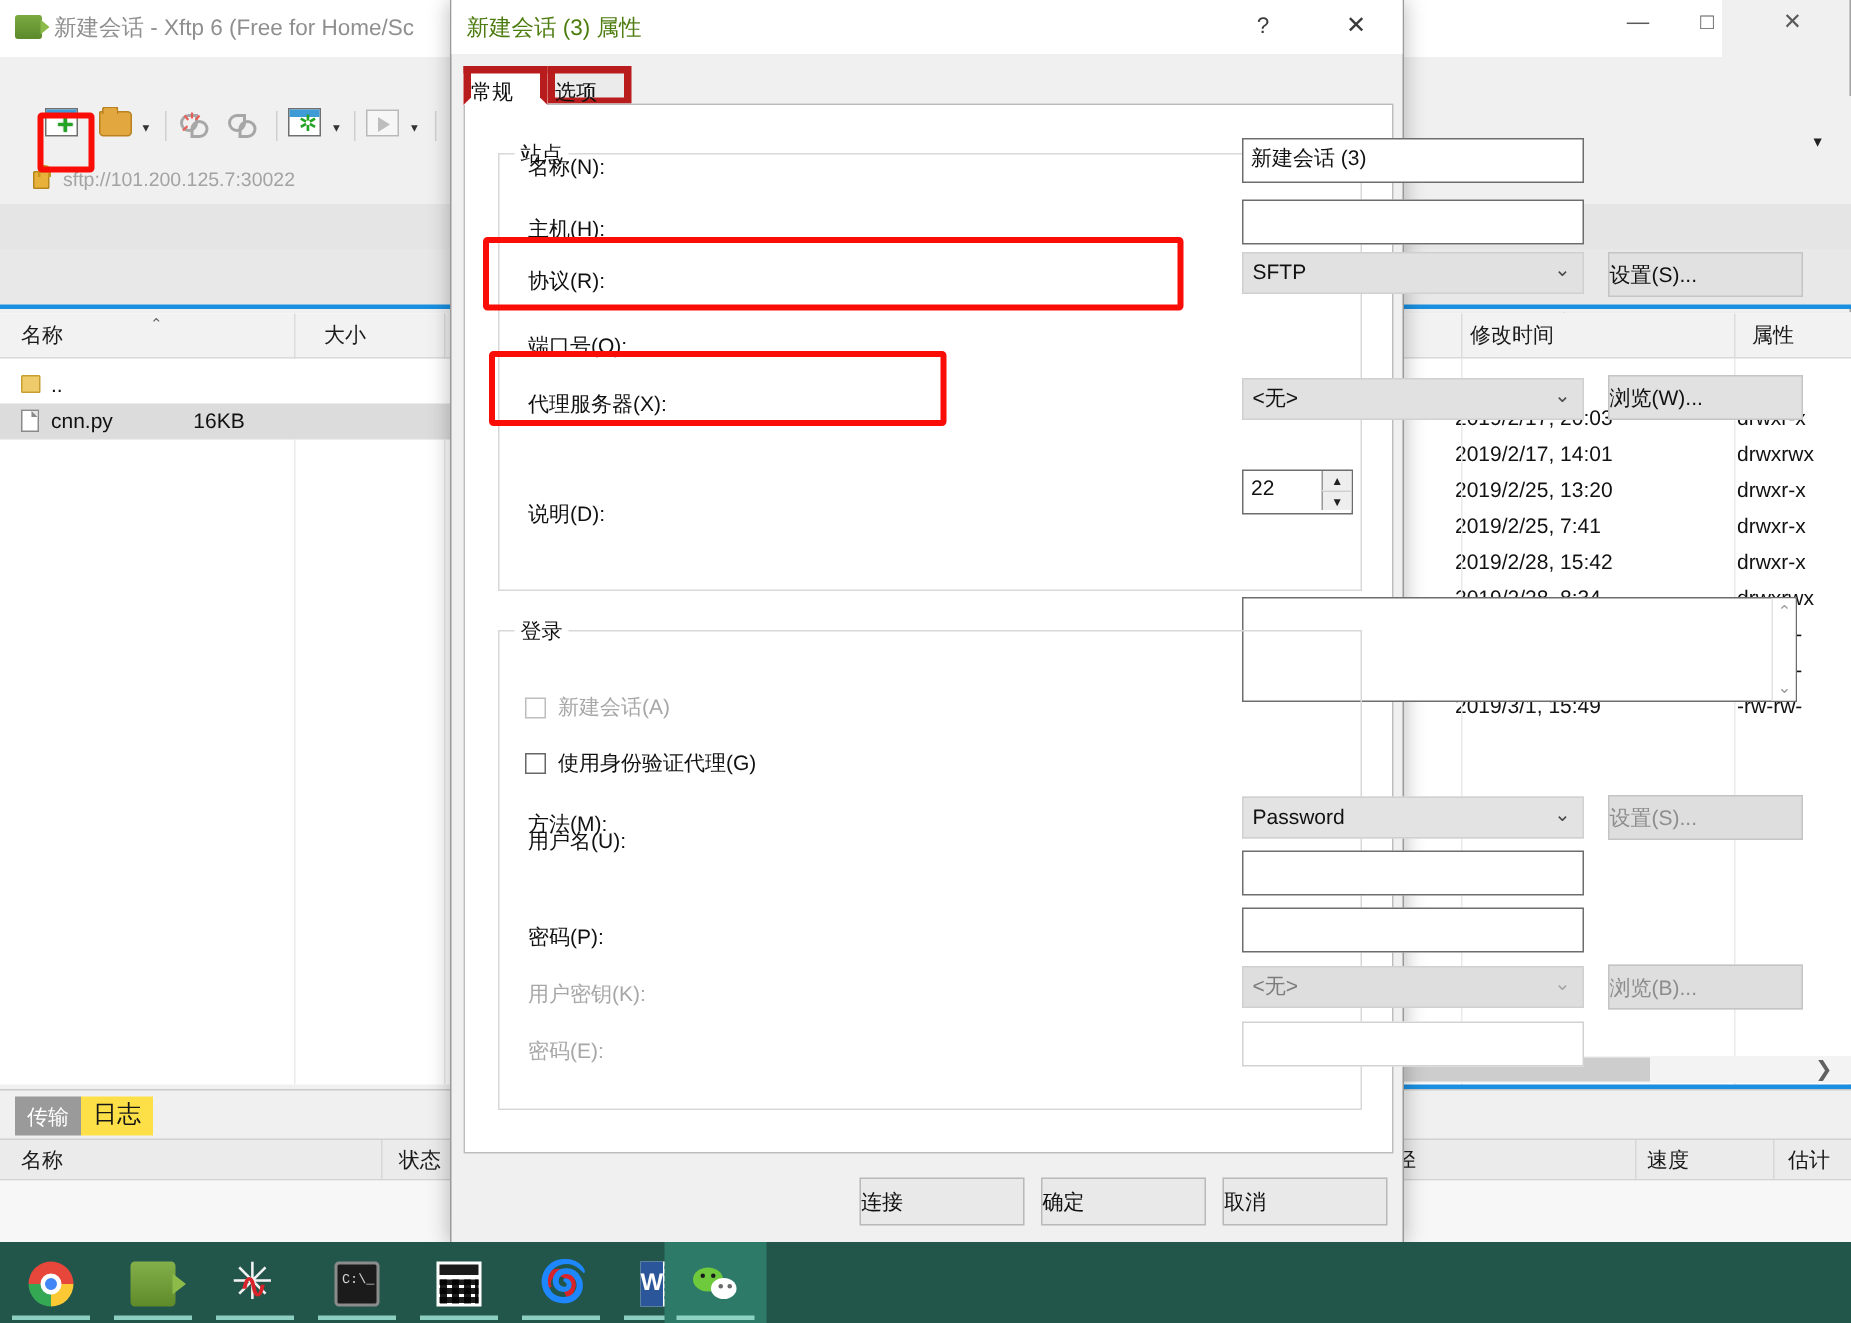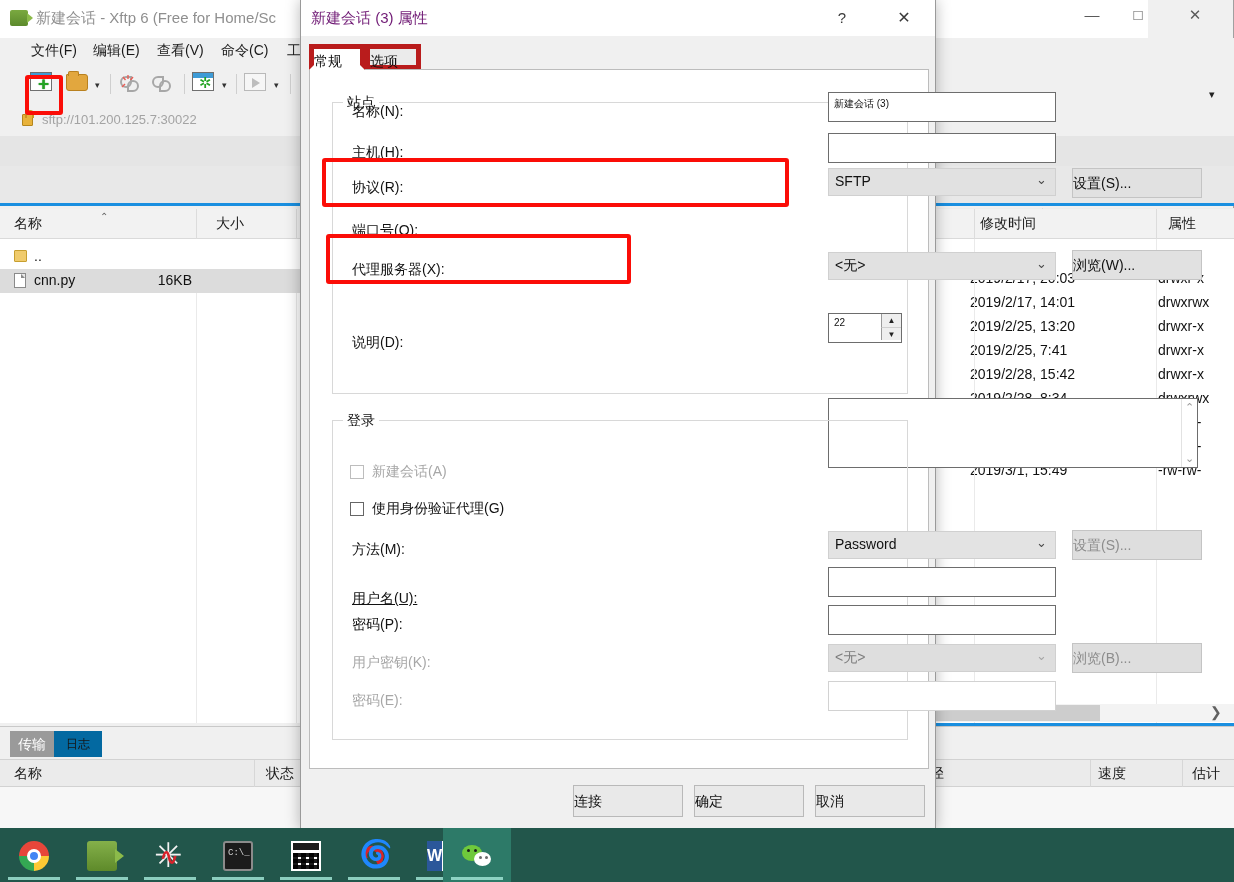--- a/index.html
+++ b/index.html
@@ -225,21 +225,21 @@
   }
   .row-icon-file {
     position: absolute; left: 14px; top: 4px; width: 12px; height: 15px;
     background: #fff; border: 1px solid #8a8a8a;
   }
   .row-icon-file::after {
     content: ""; position: absolute; right: 0; top: 0;
     border-top: 4px solid #e8e8e8; border-left: 4px solid #8a8a8a;
   }
   .row-name { position: absolute; left: 34px; top: 3px; font-size: 14px; color: #111; }
-  .row-size { position: absolute; width: 92px; text-align: right; top: 3px; font-size: 14px; color: #111; }
+  .row-size { position: absolute; width: 92px; text-align: center; top: 3px; font-size: 14px; color: #111; }
 
   #remote-list {
     position: absolute; left: 930px; top: 209px; width: 304px; height: 514px;
     background: #ffffff;
   }
   #remote-header {
     position: absolute; left: 0; top: 0; width: 304px; height: 30px;
     background: #f2f2f2; border-bottom: 1px solid #dadada;
   }
   .rrow { position: absolute; left: 0; width: 304px; height: 24px; }
@@ -269,21 +269,21 @@
   #bottom-pane {
     position: absolute; left: 0; top: 726px; width: 1234px; height: 102px;
     background: #f0f0f0; border-top: 1px solid #c9c9c9;
   }
   #bt-tab-transfer {
     position: absolute; left: 10px; top: 4px; width: 44px; height: 26px;
     background: #9a9a9a; color: #fff; font-size: 14px; text-align: center; line-height: 26px;
   }
   #bt-tab-log {
     position: absolute; left: 54px; top: 4px; width: 48px; height: 26px;
-    background: #0369a1; color: #161616; font-size: 12px; text-align: center; line-height: 26px;
+    background: #fde047; color: #161616; font-size: 16px; text-align: center; line-height: 26px;
   }
   #bt-header {
     position: absolute; left: 0; top: 32px; width: 1234px; height: 28px;
     background: #ebebeb; border-top: 1px solid #d2d2d2; border-bottom: 1px solid #d2d2d2;
   }
   .bt-col { position: absolute; top: 5px; font-size: 14px; color: #1a1a1a; }
   .bt-col-div { position: absolute; top: 0; width: 1px; height: 28px; background: #d7d7d7; }
   #bt-body {
     position: absolute; left: 0; top: 60px; width: 1234px; height: 42px; background: #f7f7f7;
   }
@@ -291,21 +291,21 @@
   
   #dialog {
     position: absolute; left: 300px; top: 0; width: 636px; height: 830px;
     background: #f0f0f0;
     border: 1px solid #9a9a9a; border-top: none;
     box-shadow: 0 0 14px rgba(0,0,0,.28);
   }
   #dlg-titlebar {
     position: absolute; left: 0; top: 0; width: 634px; height: 36px; background: #ffffff;
   }
-  #dlg-title { position: absolute; left: 10px; top: 9px; font-size: 15px; color: #701a75; }
+  #dlg-title { position: absolute; left: 10px; top: 9px; font-size: 15px; color: #4d7c0f; }
   #dlg-help { position: absolute; left: 520px; top: 4px; width: 42px; height: 28px;
     font-size: 15px; color: #3a3a3a; text-align: center; line-height: 28px; }
   #dlg-close { position: absolute; left: 580px; top: 4px; width: 46px; height: 28px;
     font-size: 16px; color: #3a3a3a; text-align: center; line-height: 28px; }
 
   #dlg-tabs { position: absolute; left: 8px; top: 44px; width: 620px; height: 26px; }
   .dlg-tab {
     position: absolute; top: 0; height: 26px; font-size: 14px; color: #111;
     text-align: left; line-height: 25px; border: 5px solid #b91c1c;
   }
@@ -325,21 +325,21 @@
   }
   #grp-site { left: 22px; top: 32px; width: 576px; height: 292px; }
   #grp-login { left: 22px; top: 350px; width: 576px; height: 320px; }
 
   .fld-label { position: absolute; font-size: 14px; color: #111; white-space: nowrap; }
   .fld-label.dim { color: #a7a7a7; }
   .txtbox {
     position: absolute; background: #ffffff; border: 1px solid #6d6d6d;
   }
   .txtbox.dim { border-color: #d2d2d2; }
-  .txtval { position: absolute; left: 5px; top: 4px; font-size: 10px; color: #111; }
+  .txtval { position: absolute; left: 5px; top: 4px; font-size: 14px; color: #111; }
   .combo {
     position: absolute; background: #e1e1e1; border: 1px solid #d0d0d0;
   }
   .combo.disabled { background: #dedede; color: #8d8d8d; }
   .combo-val { position: absolute; left: 6px; top: 4px; font-size: 14px; color: #111; }
   .combo-val.dim { color: #7c7c7c; }
   .combo-caret { position: absolute; right: 8px; top: 3px; font-size: 13px; color: #4a4a4a; }
   .combo-caret.dim { color: #a6a6a6; }
   .btn {
     position: absolute; background: #e1e1e1; border: 1px solid #c4c4c4;
@@ -490,27 +490,20 @@
   <div id="xftp-window">
 
     <div id="xftp-titlebar">
       <div class="title-icon"></div>
       <div id="xftp-title-text">新建会话 - Xftp 6 (Free for Home/Sc</div>
       <div class="winbtn" id="xftp-min">—</div>
       <div class="winbtn" id="xftp-max">□</div>
       <div class="winbtn" id="xftp-close">✕</div>
     </div>
 
-    <div id="xftp-menubar">
-      <div class="menu-item" style="left:26px">文件(F)</div>
-      <div class="menu-item" style="left:88px">编辑(E)</div>
-      <div class="menu-item" style="left:152px">查看(V)</div>
-      <div class="menu-item" style="left:216px">命令(C)</div>
-      <div class="menu-item" style="left:282px">工</div>
-    </div>
 
     <div id="xftp-toolbar">
       <div class="tb-btn" style="left:30px">
         <div class="icon-newsess"></div>
       </div>
       <div class="tb-btn" style="left:66px">
         <div class="icon-folder"></div>
       </div>
       <div class="tb-caret" style="left:95px">▾</div>
       <div class="tb-sep" style="left:110px"></div>
@@ -741,21 +734,21 @@
       <div class="chk-box" style="left:40px; top:432px;"></div>
       <div class="chk-label" style="left:62px; top:430px;">使用身份验证代理(G)</div>
 
       <div class="fld-label" style="left:42px; top:471px;">方法(M):</div>
       <div class="combo" style="left:518px; top:461px; width:228px; height:28px; background:#e3e3e3;">
         <div class="combo-val">Password</div>
         <div class="combo-caret">⌄</div>
       </div>
       <div class="btn disabled" style="left:762px; top:460px; width:130px; height:30px; line-height:28px;">设置(S)...</div>
 
-      <div class="fld-label" style="left:42px; top:520px;text-decoration:underline;">用户名(U):</div>
+      <div class="fld-label" style="left:42px; top:482px;">用户名(U):</div>
       <div class="txtbox" style="left:518px; top:497px; width:228px; height:30px;">
         <div class="txtval"></div>
       </div>
 
       <div class="fld-label" style="left:42px; top:546px;">密码(P):</div>
       <div class="txtbox" style="left:518px; top:535px; width:228px; height:30px;">
         <div class="txtval"></div>
       </div>
 
       <div class="fld-label dim" style="left:42px; top:584px;">用户密钥(K):</div>

